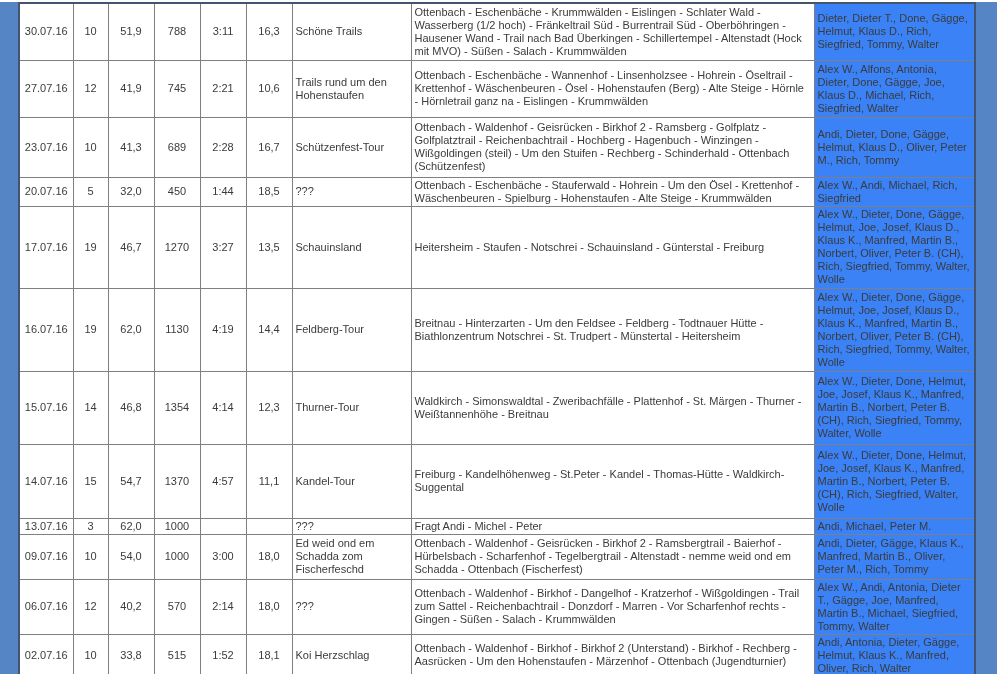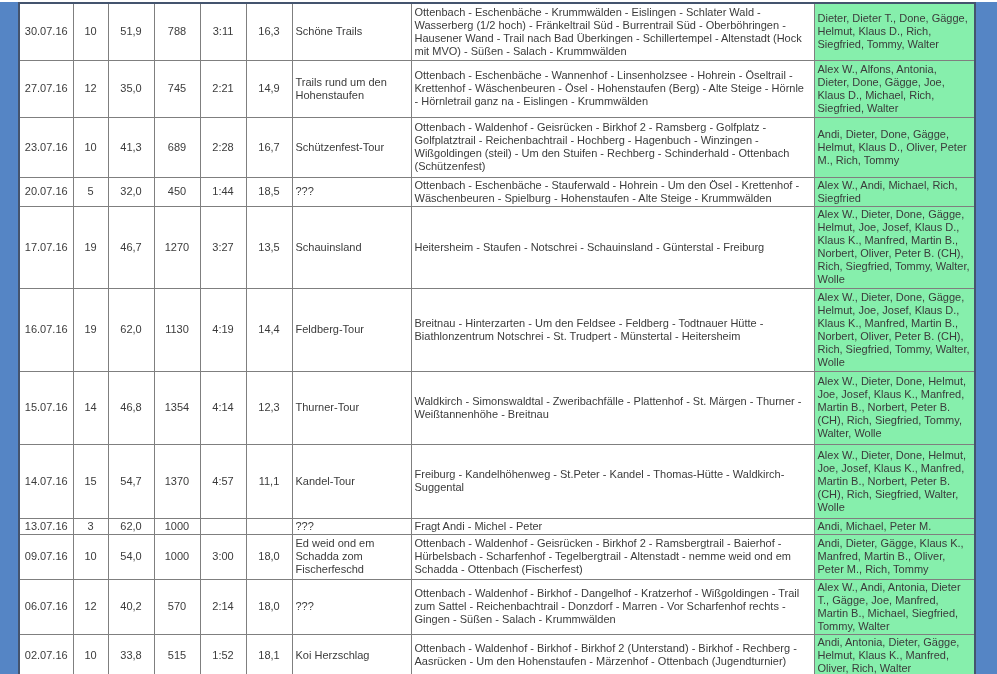--- a/index.html
+++ b/index.html
@@ -32,21 +32,21 @@
     vertical-align: middle;
     font-size: 11px;
     line-height: 13px;
     color: #3b3b3b;
     padding: 1px 3px;
     overflow: hidden;
     word-wrap: break-word;
   }
   td.c-center { text-align: center; padding: 1px 1px; }
   td.c-left   { text-align: left; }
-  td.c-gray   { background: #86efac; }
+  td.c-gray   { background: #3b82f6; }
 </style>
 </head>
 <body>
 
 <div class="screen">
   <div class="top-strip"></div>
   <table class="tour-table">
     <colgroup>
         <col style="width: 54px;">
         <col style="width: 35px;">
@@ -66,24 +66,24 @@
           <td class="c-center">788</td>
           <td class="c-center">3:11</td>
           <td class="c-center">16,3</td>
           <td class="c-left">Schöne Trails</td>
           <td class="c-left">Ottenbach - Eschenbäche - Krummwälden - Eislingen - Schlater Wald - Wasserberg (1/2 hoch) - Fränkeltrail Süd - Burrentrail Süd - Oberböhringen - Hausener Wand - Trail nach Bad Überkingen - Schillertempel - Altenstadt (Hock mit MVO) - Süßen - Salach - Krummwälden</td>
           <td class="c-left c-gray">Dieter, Dieter T., Done, Gägge, Helmut, Klaus D., Rich, Siegfried, Tommy, Walter</td>
         </tr>
         <tr style="height: 57px;">
           <td class="c-center">27.07.16</td>
           <td class="c-center">12</td>
-          <td class="c-center">35,0</td>
+          <td class="c-center">41,9</td>
           <td class="c-center">745</td>
           <td class="c-center">2:21</td>
-          <td class="c-center">14,9</td>
+          <td class="c-center">10,6</td>
           <td class="c-left">Trails rund um den Hohenstaufen</td>
           <td class="c-left">Ottenbach - Eschenbäche - Wannenhof - Linsenholzsee - Hohrein - Öseltrail - Krettenhof - Wäschenbeuren - Ösel - Hohenstaufen (Berg) - Alte Steige - Hörnle - Hörnletrail ganz na - Eislingen - Krummwälden</td>
           <td class="c-left c-gray">Alex W., Alfons, Antonia, Dieter, Done, Gägge, Joe, Klaus D., Michael, Rich, Siegfried, Walter</td>
         </tr>
         <tr style="height: 60px;">
           <td class="c-center">23.07.16</td>
           <td class="c-center">10</td>
           <td class="c-center">41,3</td>
           <td class="c-center">689</td>
           <td class="c-center">2:28</td>

